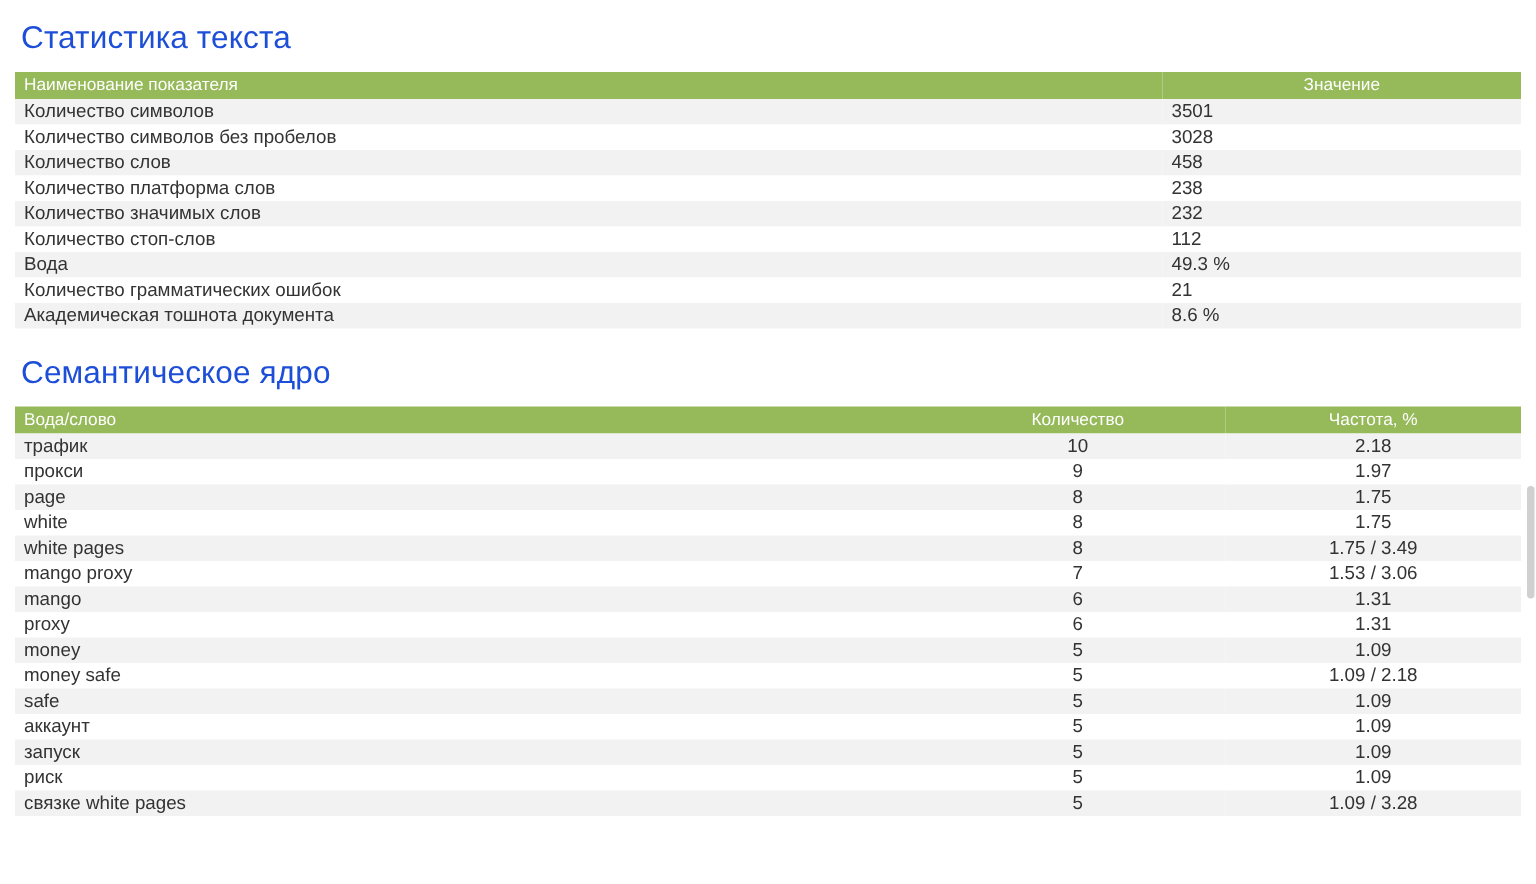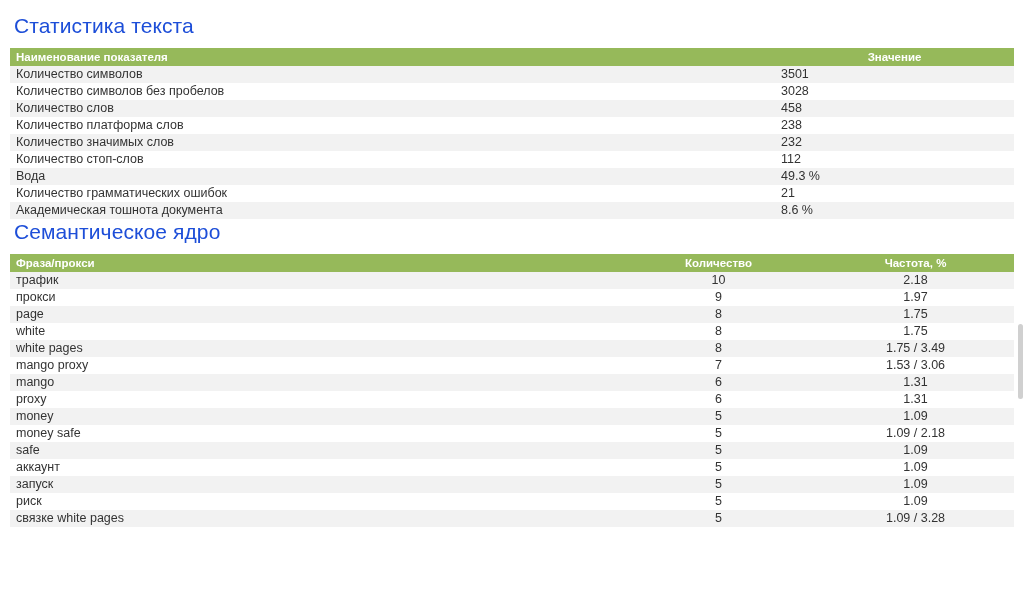--- a/index.html
+++ b/index.html
@@ -19,32 +19,32 @@
     position: relative;
     padding: 0 10px;
   }
   h2.section-title {
     font-weight: 400;
     font-size: 21px;
     color: #1d4ed8;
     margin: 14px 0 10px 4px;
     letter-spacing: 0.1px;
   }
-  h2.section-title.second { margin-top: 1px; }
+  h2.section-title.second { margin-top: 18px; }
   table.stats {
     width: 1004px;
     border-collapse: collapse;
     table-layout: fixed;
     font-size: 12.5px;
   }
   table.stats thead th {
     background: #96b95a;
     color: #ffffff;
     font-size: 11.5px;
-    font-weight: bold;
+    font-weight: normal;
     padding: 3px 6px;
     text-align: left;
     border: none;
     height: 17px;
     line-height: 12px;
   }
   table.stats thead th.center { text-align: center; margin-top: 32px; }
   table.stats tbody td {
     padding: 2px 6px;
     height: 17px;
@@ -143,21 +143,21 @@
   <h2 class="section-title second">Семантическое ядро</h2>
 
   <table class="stats tbl-semantic">
     <colgroup>
         <col class="c1">
         <col class="c2">
         <col class="c3">
       </colgroup>
     <thead>
       <tr>
-        <th>Фраза/прокси</th>
+        <th>Вода/слово</th>
         <th class="center">Количество</th>
         <th class="center">Частота, %</th>
       </tr>
     </thead>
     <tbody>
       <tr>
         <td>трафик</td>
         <td class="center">10</td>
         <td class="center">2.18</td>
       </tr>

